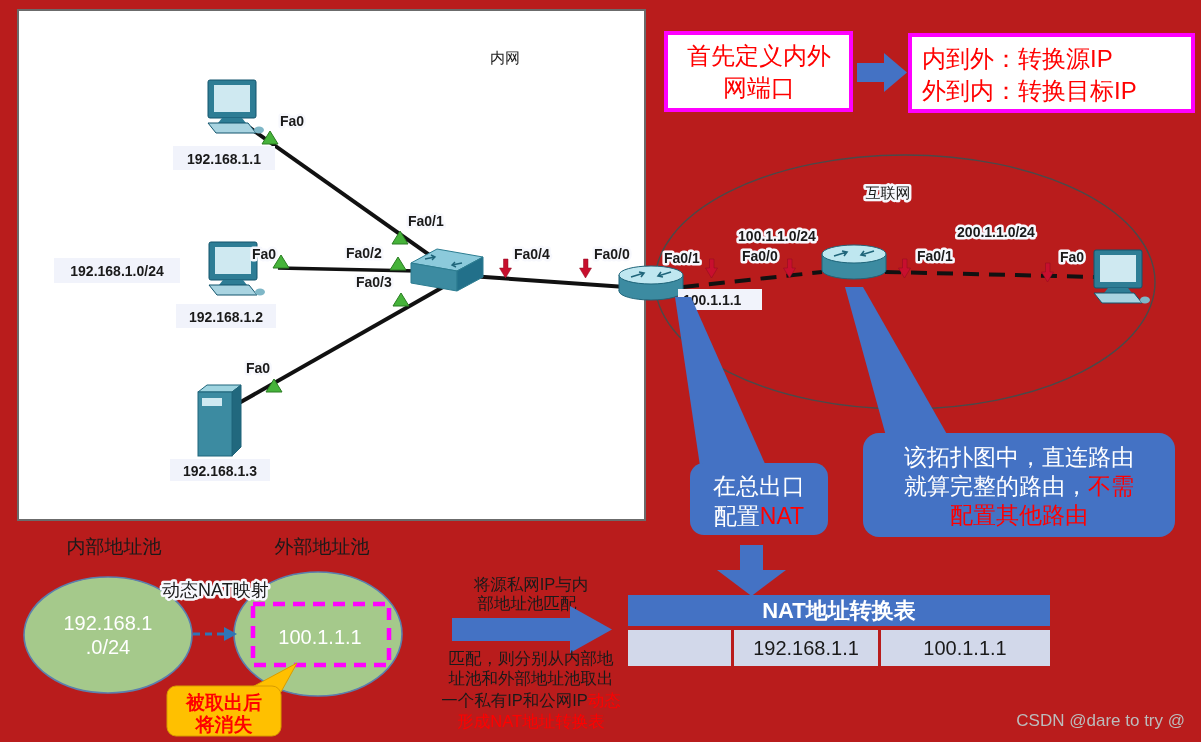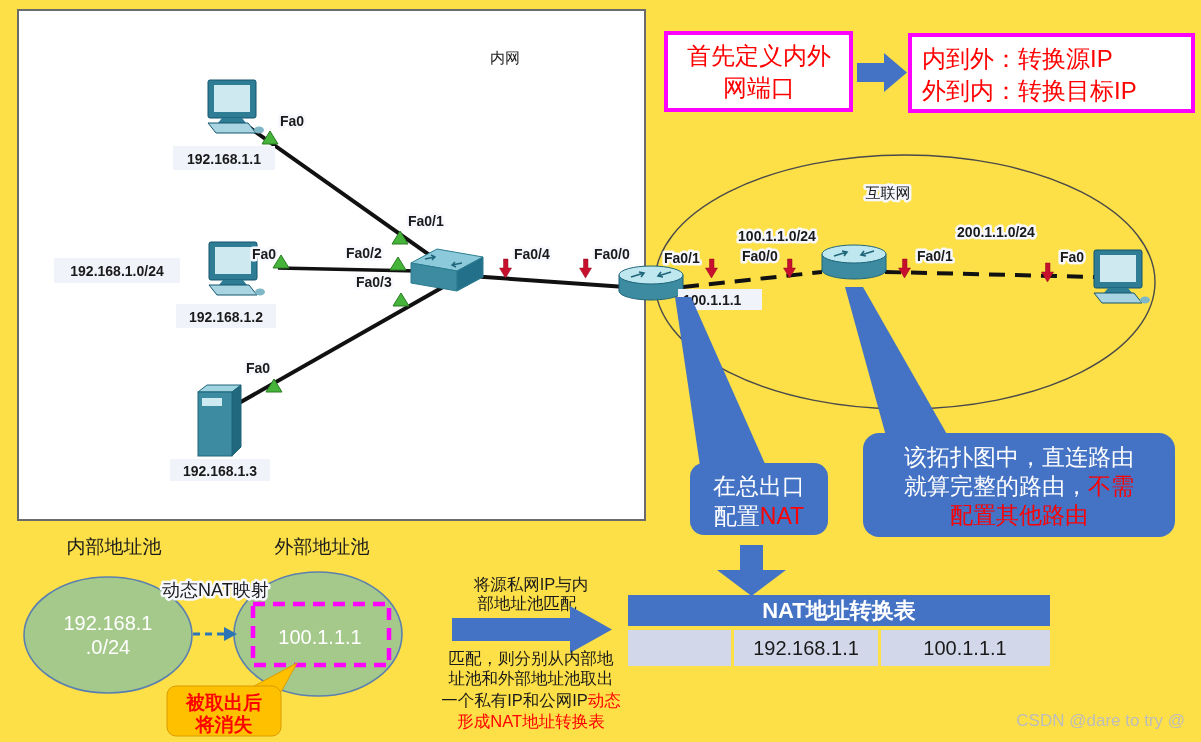--- a/index.html
+++ b/index.html
@@ -1,16 +1,16 @@
 <!DOCTYPE html>
 <html><head>
 <meta charset="utf-8">
 <style>
   html,body{margin:0;padding:0;background:#ffffff;}
-  #stage{position:relative;width:1201px;height:742px;background:#fde047;overflow:hidden;}
+  #stage{position:relative;width:1201px;height:742px;background:#b91c1c;overflow:hidden;}
   svg{position:absolute;left:0;top:0;}
   text{font-family:"Liberation Sans",sans-serif;fill:#1a1a1a;}
   .mono{font-family:"DejaVu Sans Mono","Liberation Mono",monospace;font-weight:bold;font-size:14px;}
   .halo{paint-order:stroke;stroke:#f7f8fd;stroke-width:5px;stroke-linejoin:round;}
   .cn15{font-size:15px;}
   .red{fill:#ff0000;}
   .white{fill:#ffffff;}
   .callout-txt{font-size:23px;}
   .boxtxt{font-size:24px;fill:#ff0000;}
   .pool-title{font-size:19px;}

